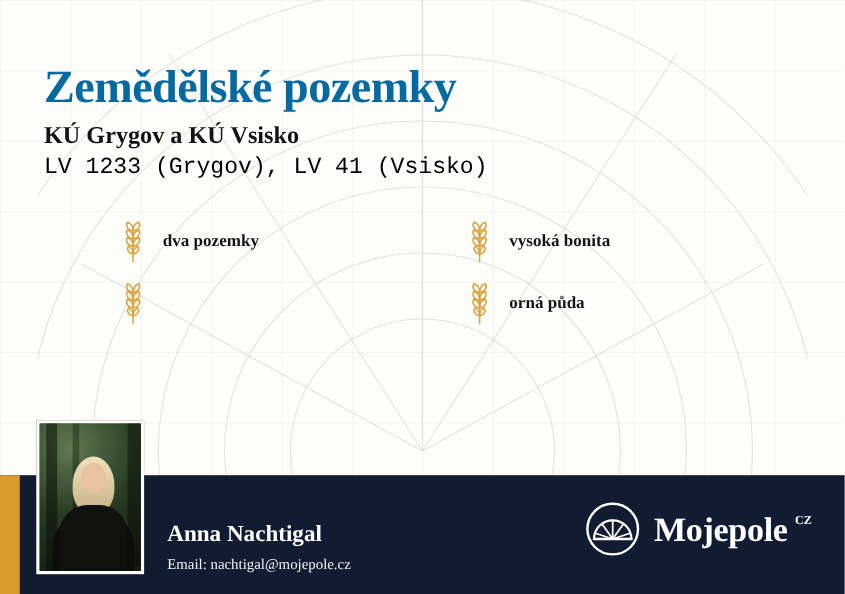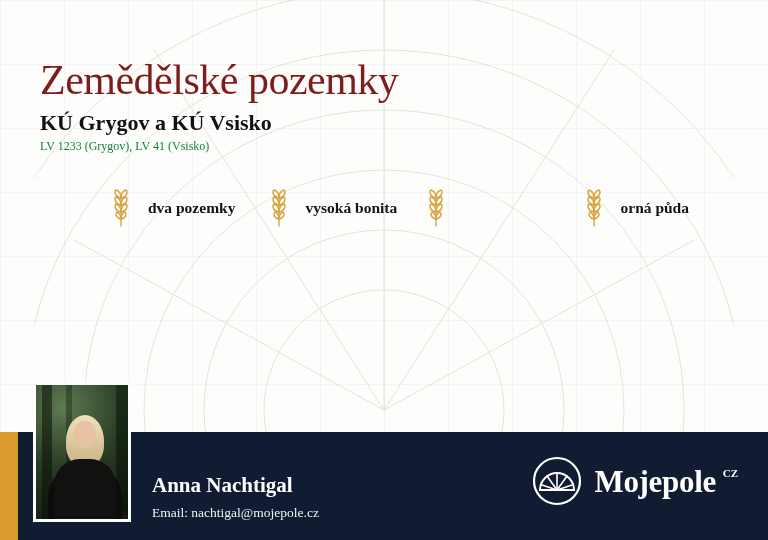--- a/index.html
+++ b/index.html
@@ -32,43 +32,44 @@
   }
   .bg-arcs svg { width: 100%; height: 100%; display: block; }
 
   .content {
     position: absolute;
     left: 0; top: 0; right: 0;
     padding: 58px 40px 0 40px;
   }
   .title {
     font-size: 42px;
-    font-weight: 400;
-    color: #7f1d1d;
+    font-weight: 700;
+    color: #0369a1;
     letter-spacing: -0.5px;
     line-height: 1.06;
   }
   .subtitle {
     margin-top: 7px;
     font-size: 22px;
     font-weight: 700;
     color: #121212;
     line-height: 1.15;
   }
   .lv-line {
     margin-top: 4px;
-    font-size: 12px;
-    color: #15803d;
+    font-size: 21px;
+    color: #000000;
     line-height: 1.3;
+    font-family: Liberation Mono, monospace;
   }
 
   .features {
     margin-top: 26px;
     display: grid;
-    grid-template-columns: 1fr 1fr 1fr 1fr;
+    grid-template-columns: 1fr 1fr;
     grid-auto-rows: 56px;
     column-gap: 10px;
     max-width: 700px;
     padding-left: 68px;
   }
   .feature {
     display: flex;
     align-items: center;
     gap: 14px;
   }

